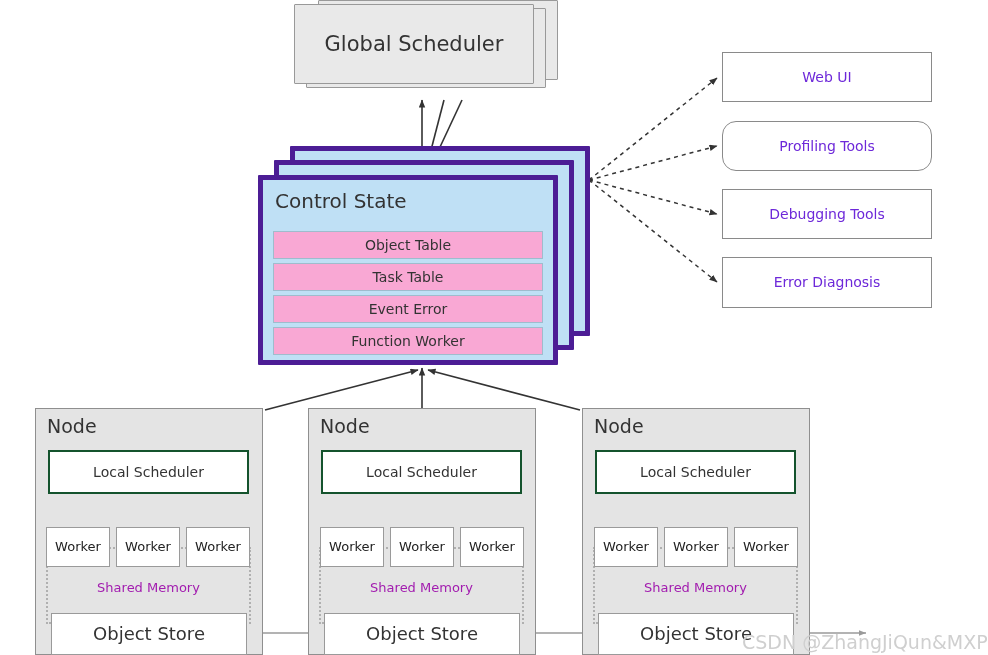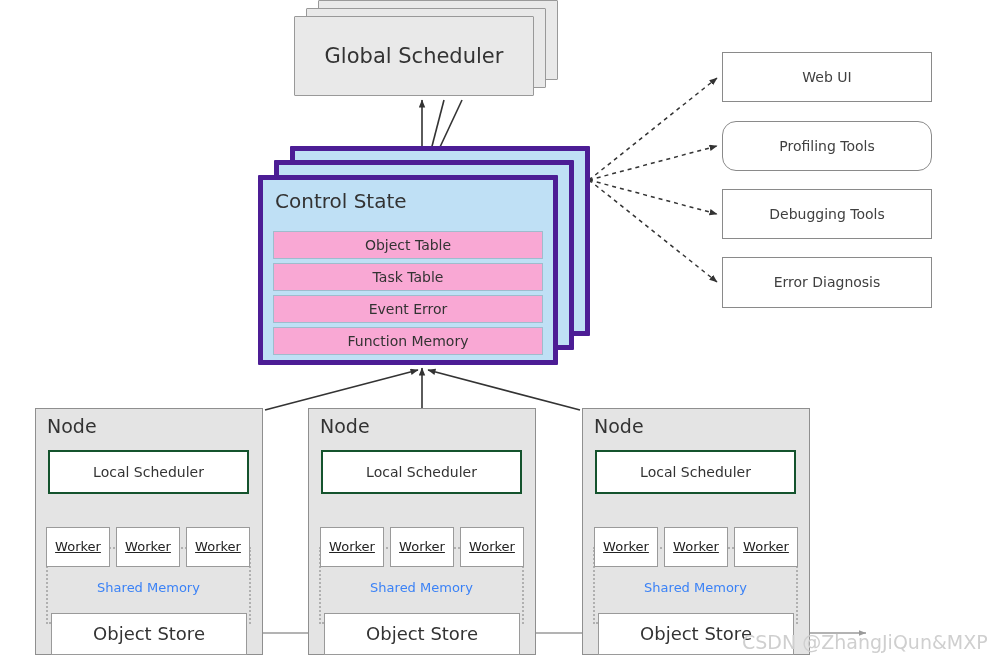--- a/index.html
+++ b/index.html
@@ -77,21 +77,21 @@
     justify-content: center;
     font-size: 14px;
     color: #333333;
   }
 
   
   .tool-box {
     background: #ffffff;
     border: 1px solid #8a8a8a;
     font-size: 14px;
-    color: #404040;
+    color: #6d28d9;
   }
 
   
   .node-box {
     position: absolute;
     box-sizing: border-box;
     background: #e4e4e4;
     border: 1px solid #8f8f8f;
   }
   .node-label {
@@ -105,32 +105,31 @@
     background: #ffffff;
     border: 2px solid #14532d;
     font-size: 14px;
     color: #333333;
   }
   .worker {
     background: #ffffff;
     border: 1px solid #9a9a9a;
     font-size: 13px;
     color: #222222;
-    text-decoration: underline;
   }
   .shared-mem-region {
     position: absolute;
     box-sizing: border-box;
     border: 2px dotted #b0b0b0;
     background: transparent;
   }
   .shared-mem-label {
     position: absolute;
     font-size: 13px;
-    color: #3b82f6;
+    color: #a21caf;
     text-align: center;
   }
   .object-store {
     background: #ffffff;
     border: 1px solid #9a9a9a;
     font-size: 18px;
     color: #333333;
   }
 
   .watermark {
@@ -199,39 +198,39 @@
 
     <g stroke="#9a9a9a" stroke-width="1.4" fill="none">
       <line x1="258" y1="633" x2="318" y2="633" marker-start="url(#arrowGray)" marker-end="url(#arrowGray)"></line>
       <line x1="532" y1="633" x2="592" y2="633" marker-start="url(#arrowGray)" marker-end="url(#arrowGray)"></line>
       <line x1="806" y1="633" x2="866" y2="633" marker-start="url(#arrowGray)" marker-end="url(#arrowGray)"></line>
     </g>
   </svg>
 
   <div class="box gs-card" style="left:318px; top:0px; width:240px; height:80px;"></div>
   <div class="box gs-card" style="left:306px; top:8px; width:240px; height:80px;"></div>
-  <div class="box gs-card gs-front" style="left:294px; top:16px; width:240px; height:80px;align-items:center;">
+  <div class="box gs-card gs-front" style="left:294px; top:4px; width:240px; height:80px;align-items:center;">
     <span>Global Scheduler</span>
   </div>
 
   <div class="box cs-card" style="left:290px; top:146px; width:300px; height:190px;"></div>
   <div class="box cs-card" style="left:274px; top:160px; width:300px; height:190px;"></div>
   <div class="box cs-card cs-front" style="left:258px; top:175px; width:300px; height:190px;">
     <span class="cs-title">Control State</span>
     <div class="cs-row" style="top:51px;">
       <span>Object Table</span>
     </div>
     <div class="cs-row" style="top:83px;">
       <span>Task Table</span>
     </div>
     <div class="cs-row" style="top:115px;">
       <span>Event Error</span>
     </div>
     <div class="cs-row" style="top:147px;">
-      <span>Function Memory</span>
+      <span>Function Worker</span>
     </div>
   </div>
 
   <div class="box tool-box" style="left:722px; top:52px; width:210px; height:50px;">
     <span>Web UI</span>
   </div>
   <div class="box tool-box" style="left:722px; top:121px; width:210px; height:50px;border-radius:14px;">
     <span>Profiling Tools</span>
   </div>
   <div class="box tool-box" style="left:722px; top:189px; width:210px; height:50px;">

